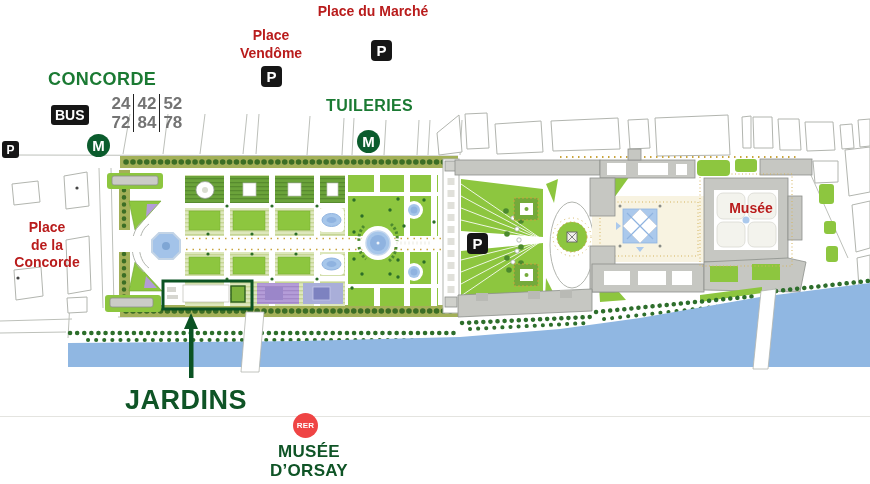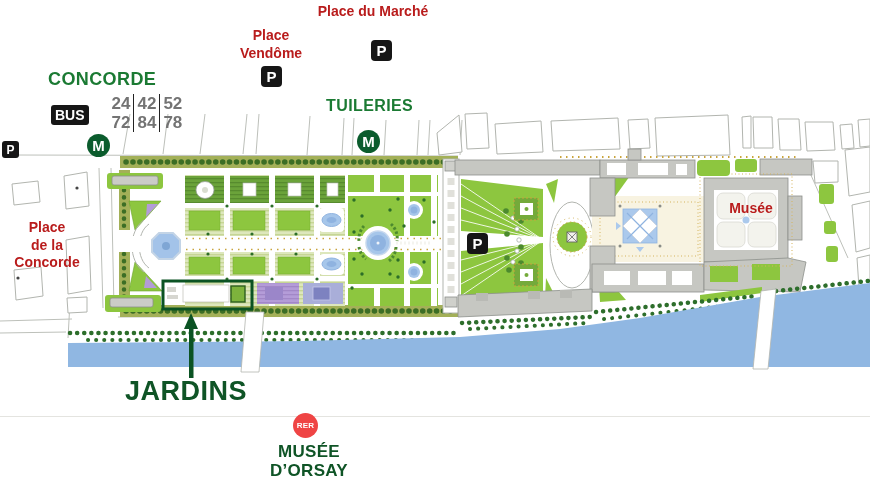--- a/index.html
+++ b/index.html
@@ -3,21 +3,21 @@
 <meta charset="utf-8">
 <style>
   html,body{margin:0;padding:0;background:#fff;}
   .stage{position:relative;width:870px;height:484px;background:#ffffff;overflow:hidden;
          font-family:"Liberation Sans",sans-serif;}
   .map-svg{position:absolute;left:0;top:0;width:870px;height:484px;}
   .lbl{position:absolute;text-align:center;color:#b91c1c;font-weight:700;font-size:14px;line-height:18px;}
   .station{color:#1b7a33;font-weight:700;letter-spacing:.4px;white-space:nowrap;}
   .station-concorde{position:absolute;left:48px;top:69px;font-size:18px;}
   .station-tuileries{position:absolute;left:326px;top:97px;font-size:16px;}
-  .event-title{position:absolute;left:98px;top:375px;width:176px;text-align:center;
+  .event-title{position:absolute;left:98px;top:384px;width:176px;text-align:center;
                color:#0f5426;font-weight:700;font-size:27px;line-height:33px;letter-spacing:.5px;}
   .orsay{position:absolute;left:254px;top:442px;width:110px;text-align:center;
          color:#0f5426;font-weight:700;font-size:17px;line-height:19px;letter-spacing:.3px;}
   .badge-p{position:absolute;width:21px;height:21px;background:#161616;color:#fff;border-radius:4px;
            display:flex;align-items:center;justify-content:center;font-weight:700;font-size:15px;}
   .badge-p.small{width:17px;height:17px;font-size:12px;border-radius:3px;}
   .badge-m{position:absolute;width:23px;height:23px;background:#0b5c2d;color:#fff;border-radius:50%;
            display:flex;align-items:center;justify-content:center;font-weight:700;font-size:15px;}
   .badge-rer{position:absolute;left:293px;top:413px;width:25px;height:25px;background:#ef4444;color:#fff;
              border-radius:50%;display:flex;align-items:center;justify-content:center;

